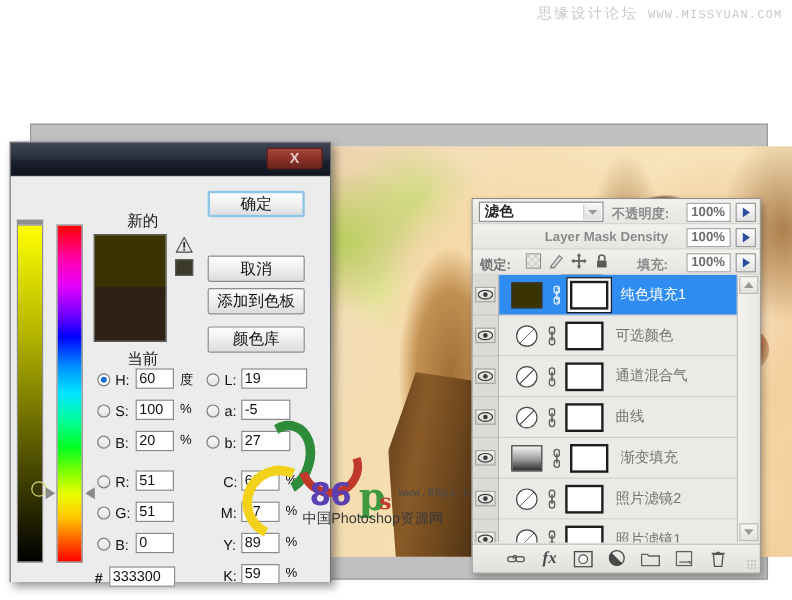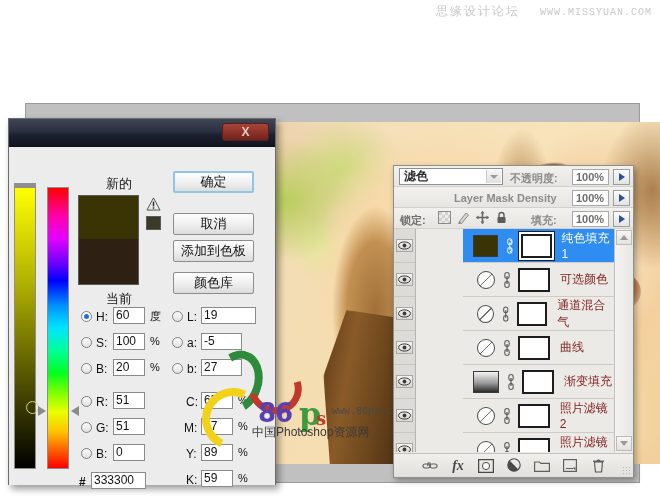--- a/index.html
+++ b/index.html
@@ -82,21 +82,21 @@
                 radial-gradient(ellipse 30% 24% at 78% 88%, rgba(255,246,226,0.35) 0%, rgba(255,246,226,0) 72%); }
 
   
   .wm-top {
     position: absolute; right: 8px; top: 3px;
     font-size: 11px; letter-spacing: 1px;
     color: #c9c9c9;
     text-shadow: 0 1px 0 rgba(255,255,255,.55);
     white-space: nowrap;
   }
-  .wm-top .cn { font-size: 12px; margin-right: 16px; letter-spacing: 2px; }
+  .wm-top .cn { font-size: 12px; margin-right: 4px; letter-spacing: 2px; }
   .wm-top .en { font-family: "Liberation Mono", monospace; font-size: 10px; }
 
   
   .logo-wm {
     position: absolute; left: 250px; top: 392px; width: 150px; height: 60px;
     pointer-events: none;
   }
   .logo-86 {
     position: absolute; left: 8px; top: 6px;
     font-family: "DejaVu Sans", sans-serif;
@@ -204,21 +204,21 @@
     font-size: 13px; color: #111;
     background: linear-gradient(180deg, #fdfdfd 0%, #f0f0f0 48%, #dcdcdc 100%);
     border: 1px solid #8d8d8d; border-radius: 2px;
     display: flex; align-items: center; justify-content: center;
     cursor: pointer;
   }
   .cp-btn.primary {
     border: 2px solid #8fc6e8;
     background: linear-gradient(180deg, #fefefe 0%, #f1f1f1 48%, #dedede 100%);
   }
-  .btn-ok     { top: 24px; }
+  .btn-ok     { top: 12px; }
   .btn-cancel { top: 41px; margin-top: 25px; }
   .btn-add    { top: 93px; }
   .btn-lib    { top: 125px; }
   .radio {
     position: absolute; width: 11px; height: 11px; border-radius: 50%;
     border: 1px solid #7e7e7e;
     background: linear-gradient(180deg, #fbfbfb, #e2e2e2);
     cursor: pointer;
   }
   .radio.on { background: #ffffff; }
@@ -301,40 +301,39 @@
   }
   .rows-col {
     position: absolute; left: 22px; top: 0; right: 19px; bottom: 0;
   }
   .layer-row {
     position: relative; height: 34px;
     display: flex; align-items: center;
     border-bottom: 1px solid #ceccc8;
     background: #eceae6;
     cursor: pointer;
-    margin-left: 47px;
   }
   .layer-row.sel { background: #2f8cf0; }
   .layer-row.sel .layer-name { color: #ffffff; }
   .thumb {
     width: 26px; height: 22px; margin-left: 10px;
     border: 1px solid #3a3a3a;
   }
   .adj-thumb {
     width: 18px; height: 18px; margin-left: 14px;
     border-radius: 50%; border: 1px solid #4a4a4a;
     background: linear-gradient(135deg, #ffffff 0 48%, #6e6e6e 48% 52%, #ffffff 52% 100%);
   }
   .link-ico { width: 10px; height: 18px; margin-left: 7px; opacity:.8; }
   .mask-thumb {
     width: 32px; height: 24px; margin-left: 6px;
     background: #ffffff; border: 2px solid #1d1d1d;
   }
   .mask-thumb.active { box-shadow: 0 0 0 2px #ffffff, 0 0 0 3px #1d1d1d; }
-  .layer-name { margin-left: 10px; font-size: 12px; color: #7f1d1d; }
+  .layer-name { margin-left: 10px; font-size: 12px; color: #737373; }
   .scroll-col {
     position: absolute; right: 0; top: 0; width: 19px; bottom: 0;
     background: linear-gradient(90deg,#f4f3f1,#e8e6e2);
     border-left: 1px solid #c2c0bc;
   }
   .sb-arrow {
     position: absolute; left: 1px; width: 16px; height: 15px;
     background: linear-gradient(180deg,#f7f6f4,#e4e2de);
     border: 1px solid #bdbbb7;
     display:flex; align-items:center; justify-content:center;

